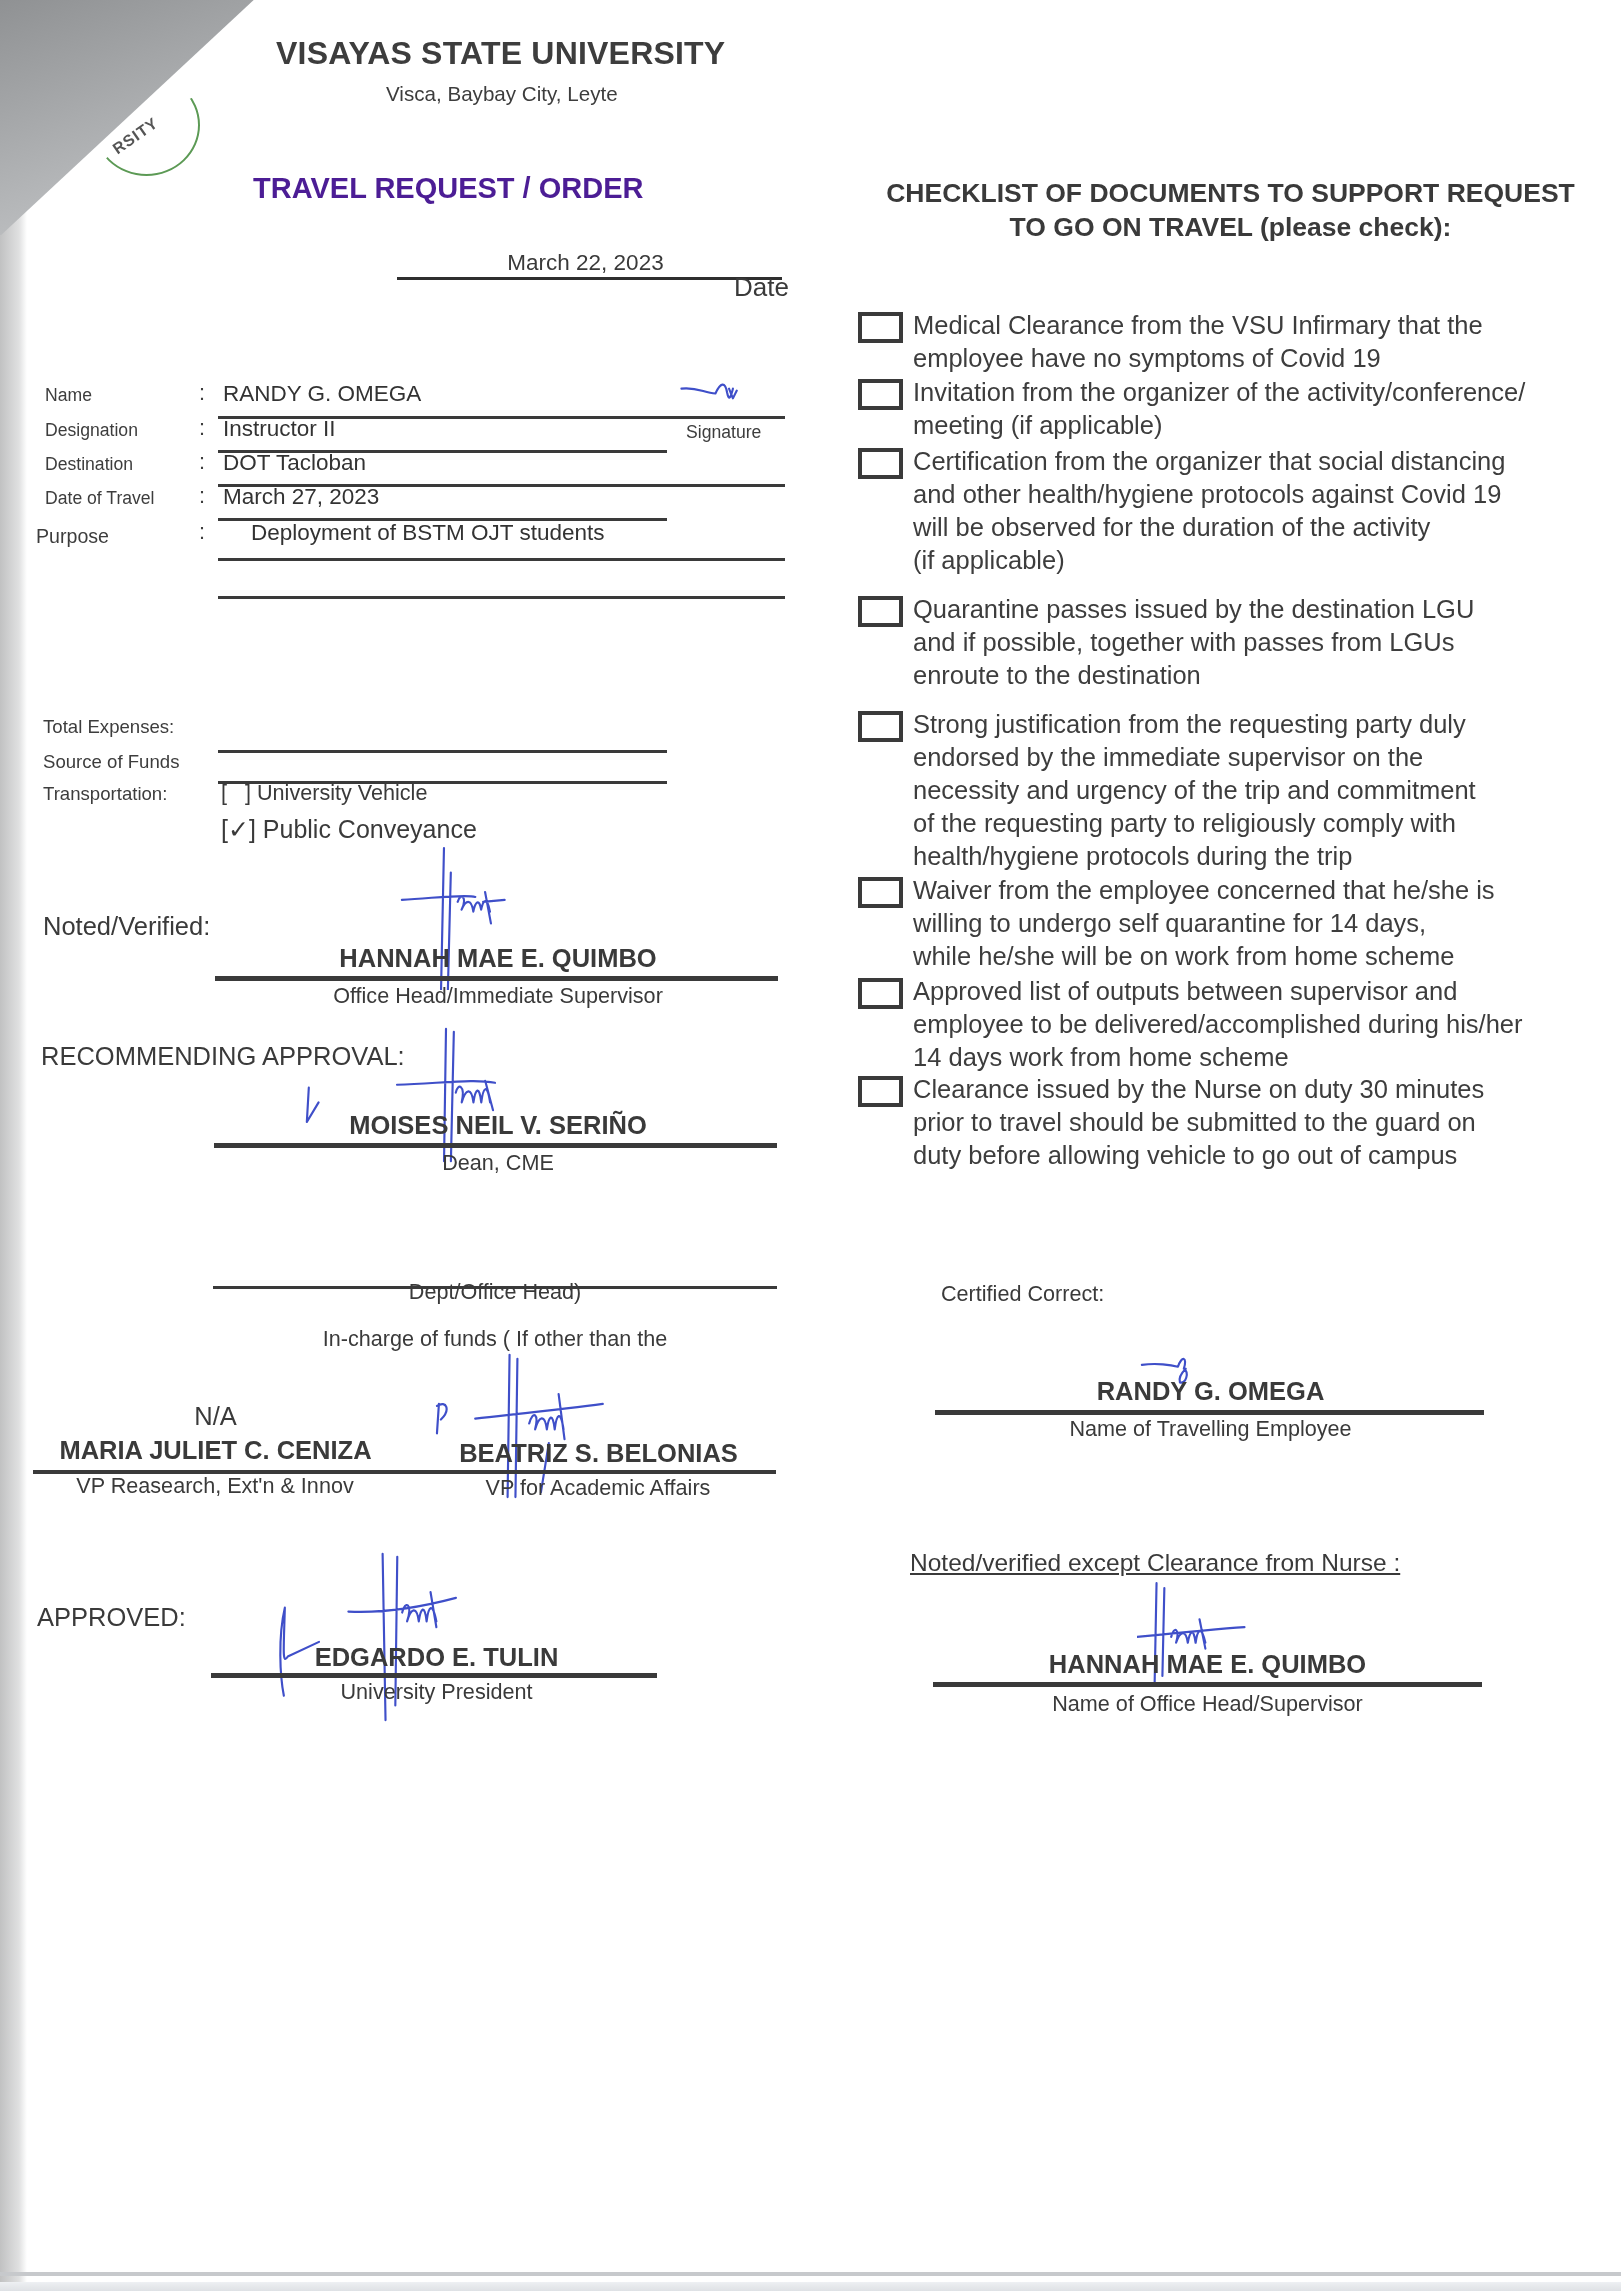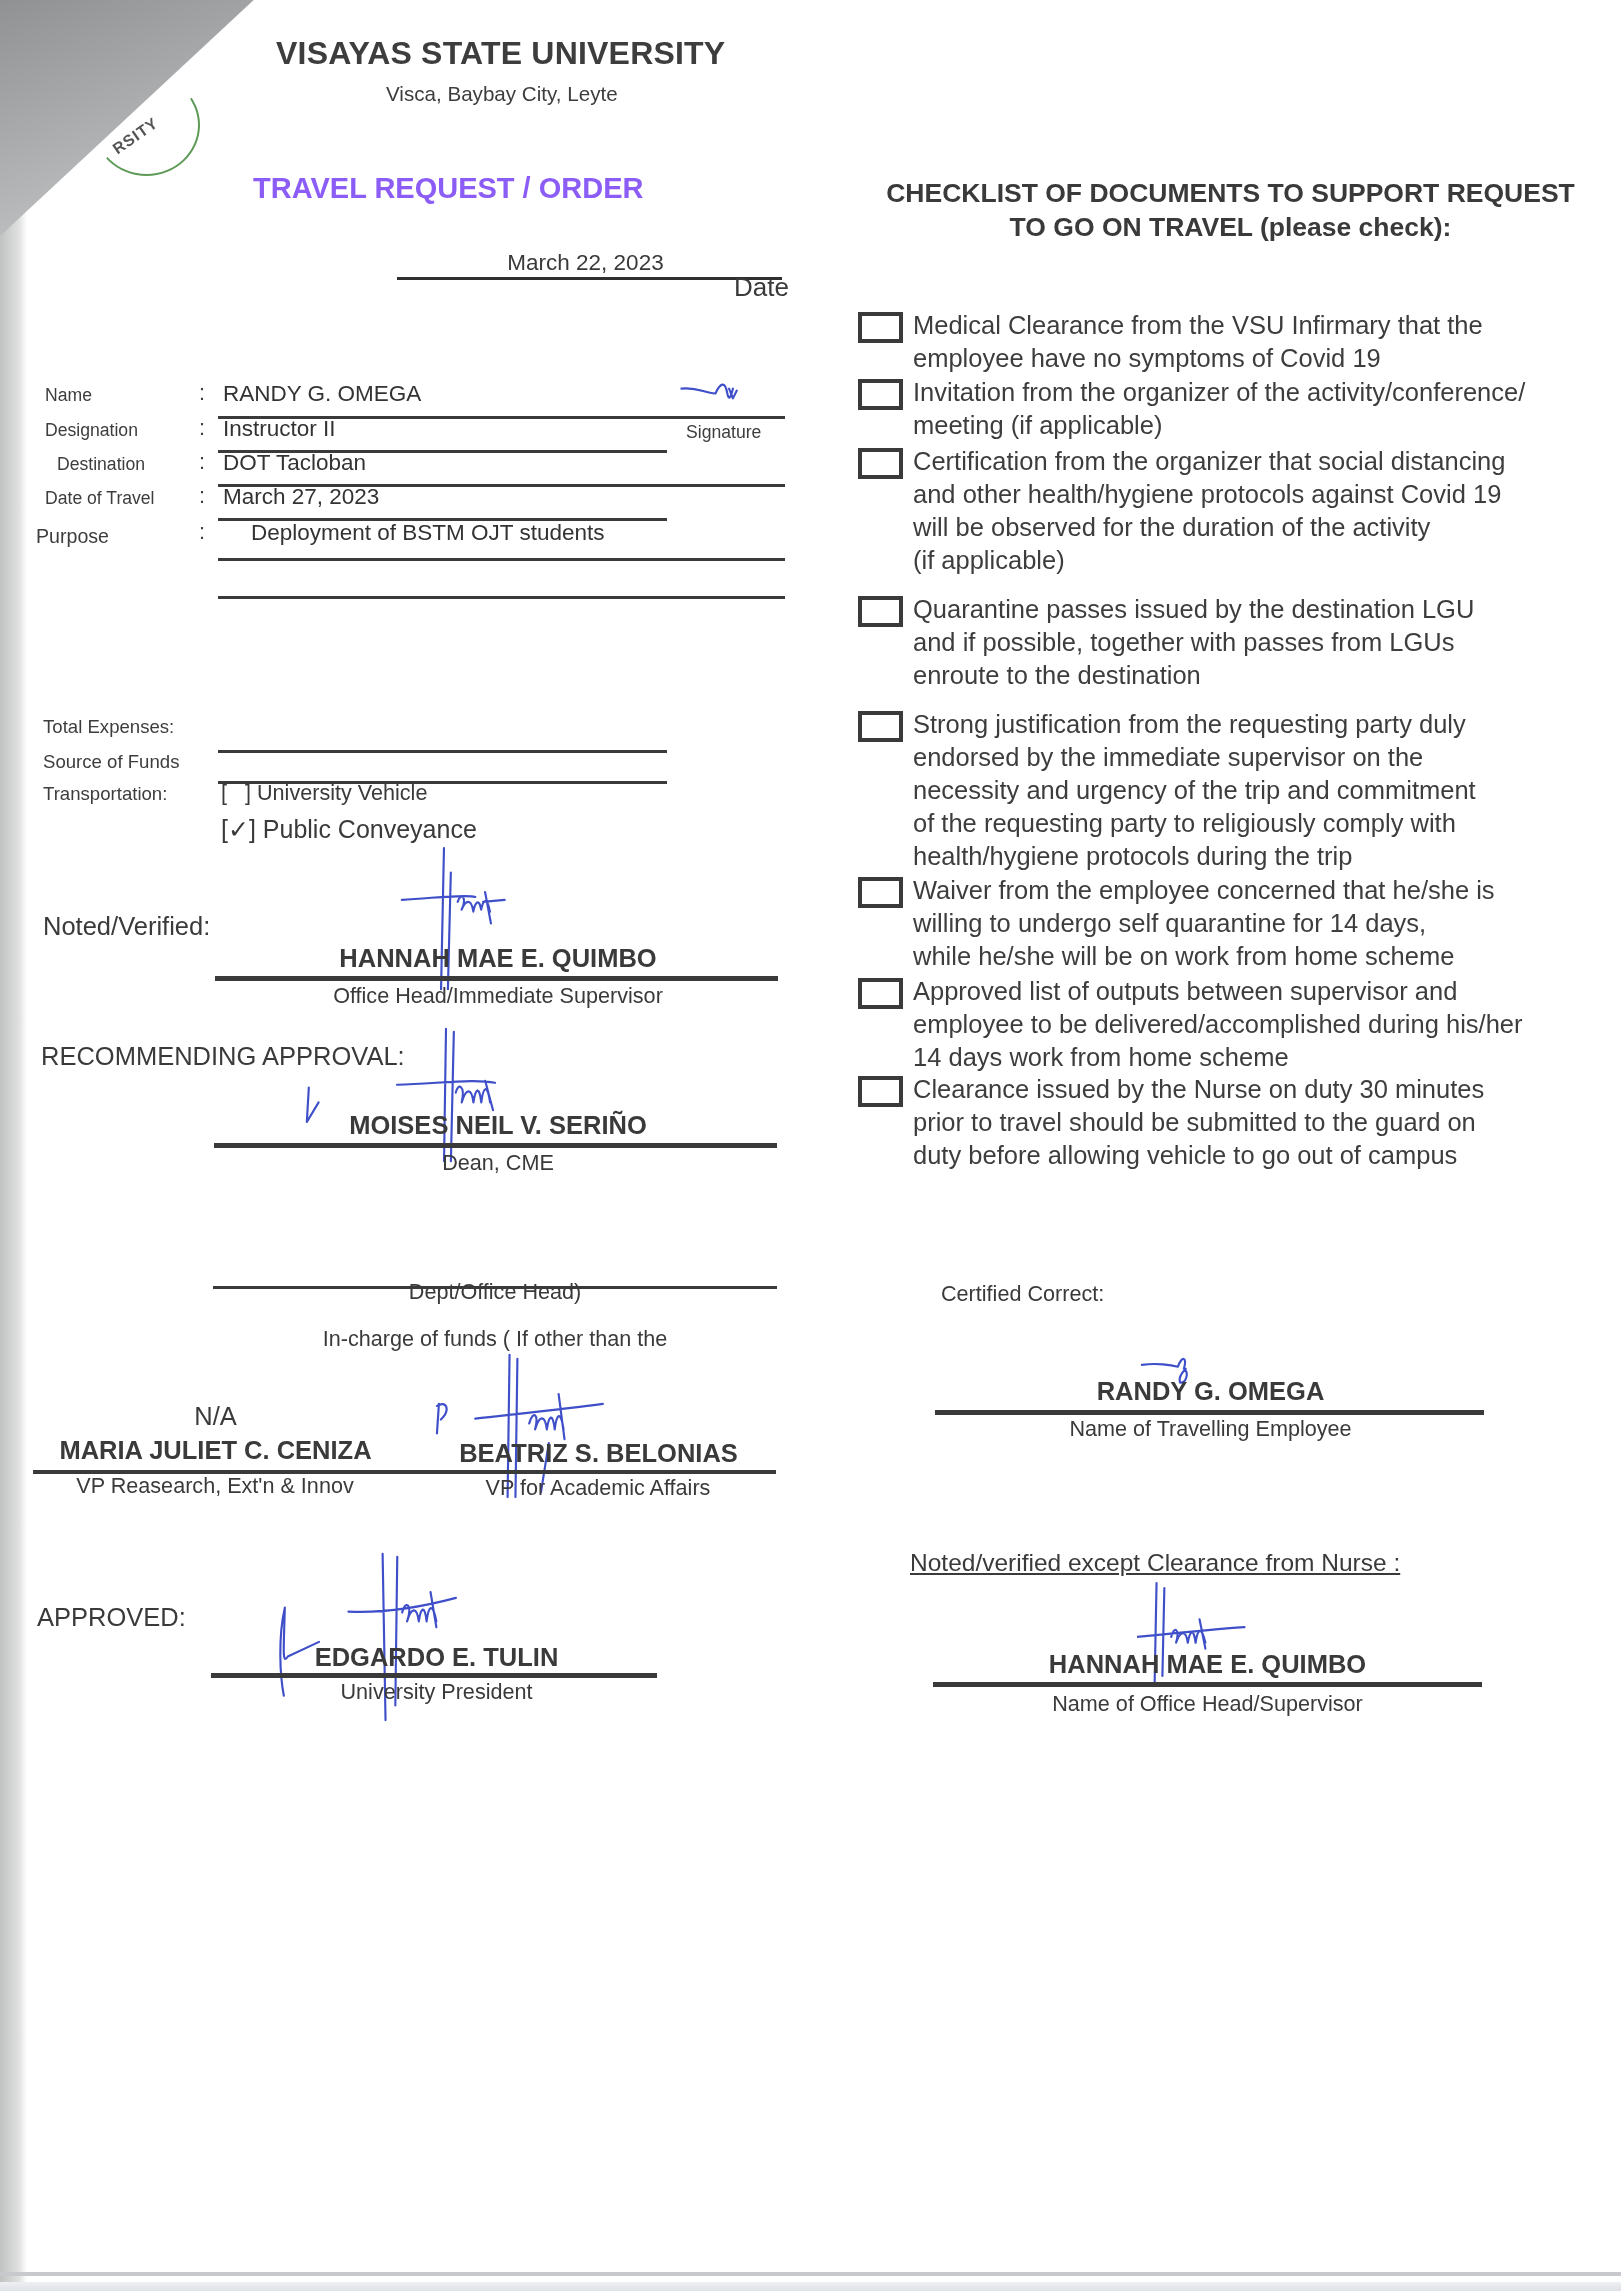--- a/index.html
+++ b/index.html
@@ -12,21 +12,21 @@
                 clip-path:polygon(0 0,100% 0,0 100%); }
   .fold-edge { position:absolute; left:0; top:0; width:27.4px; height:2292px;
                background:linear-gradient(90deg,#8e8f90,#c6c7c8 70%,#ffffff); opacity:.55; }
   .seal { position:absolute; left:93px; top:74px; width:103px; height:98px; border-radius:50%;
           border:2.9px solid #5c9a55; clip-path:polygon(55% 40%,100% 20%,100% 100%,0 100%,0 95%); }
   .seal-text { position:absolute; left:110px; top:127px; font-size:15.7px; font-weight:bold; color:#555;
                transform:rotate(-35deg); letter-spacing:1px; }
 
   .uni { left:276px; top:35px; font-size:32px; font-weight:bold; color:#3d3d3d; letter-spacing:0.2px; }
   .addr { left:386px; top:82px; font-size:20.6px; color:#3d3d3d; }
-  .form-title { left:253px; top:172px; font-size:29px; font-weight:bold; color:#8b5cf6; }
+  .form-title { left:253px; top:172px; font-size:29px; font-weight:bold; color:#4c1d95; }
   .date-val { left:392px; top:250px; width:387px; text-align:center; font-size:22.5px; }
   .date-line { left:397px; top:277px; width:385px; height:2.9px; background:#2f2f2f; }
   .date-lbl { left:392px; top:272px; width:397px; text-align:right; font-size:26px; }
 
   .lbl-sm { font-size:17.6px; color:#3d3d3d; }
   .colon { font-size:21.6px; color:#3d3d3d; }
   .val { font-size:22.5px; color:#333; }
   .uline { height:2.9px; background:#3a3a3a; }
 
   .sig { position:absolute; stroke:#3f4fc9; fill:none; stroke-width:2.2; stroke-linecap:round; stroke-linejoin:round; }
@@ -66,21 +66,21 @@
 <svg class="sig" style="left:676px;top:377px;" width="74" height="34" viewBox="0 0 75 35">
   <path d="M5 12 C20 10 28 16 40 17 C45 6 50 4 52 16 C54 26 56 20 58 12 M54 12 L58 22 L62 14"></path>
 </svg>
 <div class="abs lbl-sm" style="left:686px;top:422px;">Signature</div>
 
 <div class="abs lbl-sm" style="left:45px;top:420px;">Designation</div>
 <div class="abs colon" style="left:199px;top:415px;">:</div>
 <div class="abs val" style="left:223px;top:416px;">Instructor II</div>
 <div class="abs uline" style="left:218px;top:450px;width:449px;"></div>
 
-<div class="abs lbl-sm" style="left:45px;top:454px;margin-left:12px;">Destination</div>
+<div class="abs lbl-sm" style="left:45px;top:454px;">Destination</div>
 <div class="abs colon" style="left:199px;top:449px;">:</div>
 <div class="abs val" style="left:223px;top:450px;">DOT Tacloban</div>
 <div class="abs uline" style="left:218px;top:484px;width:567px;"></div>
 
 <div class="abs lbl-sm" style="left:45px;top:488px;">Date of Travel</div>
 <div class="abs colon" style="left:199px;top:483px;">:</div>
 <div class="abs val" style="left:223px;top:484px;">March 27, 2023</div>
 <div class="abs uline" style="left:218px;top:518px;width:449px;"></div>
 
 <div class="abs" style="left:36px;top:525px;font-size:19.6px;color:#3d3d3d;">Purpose</div>

